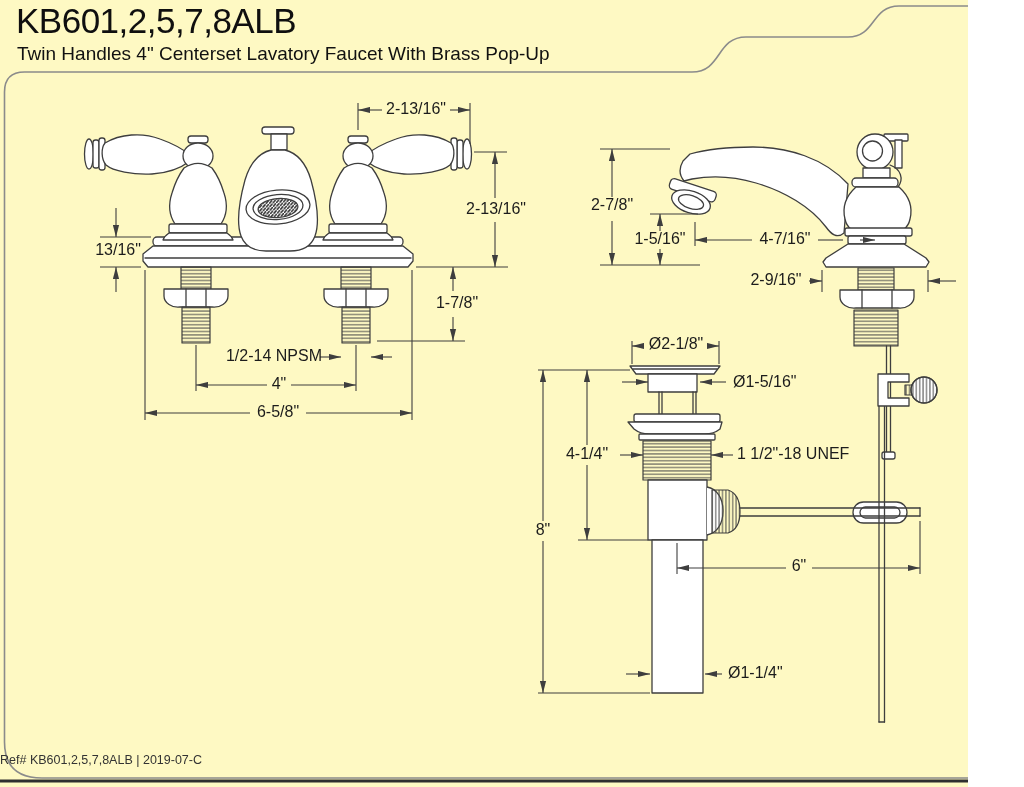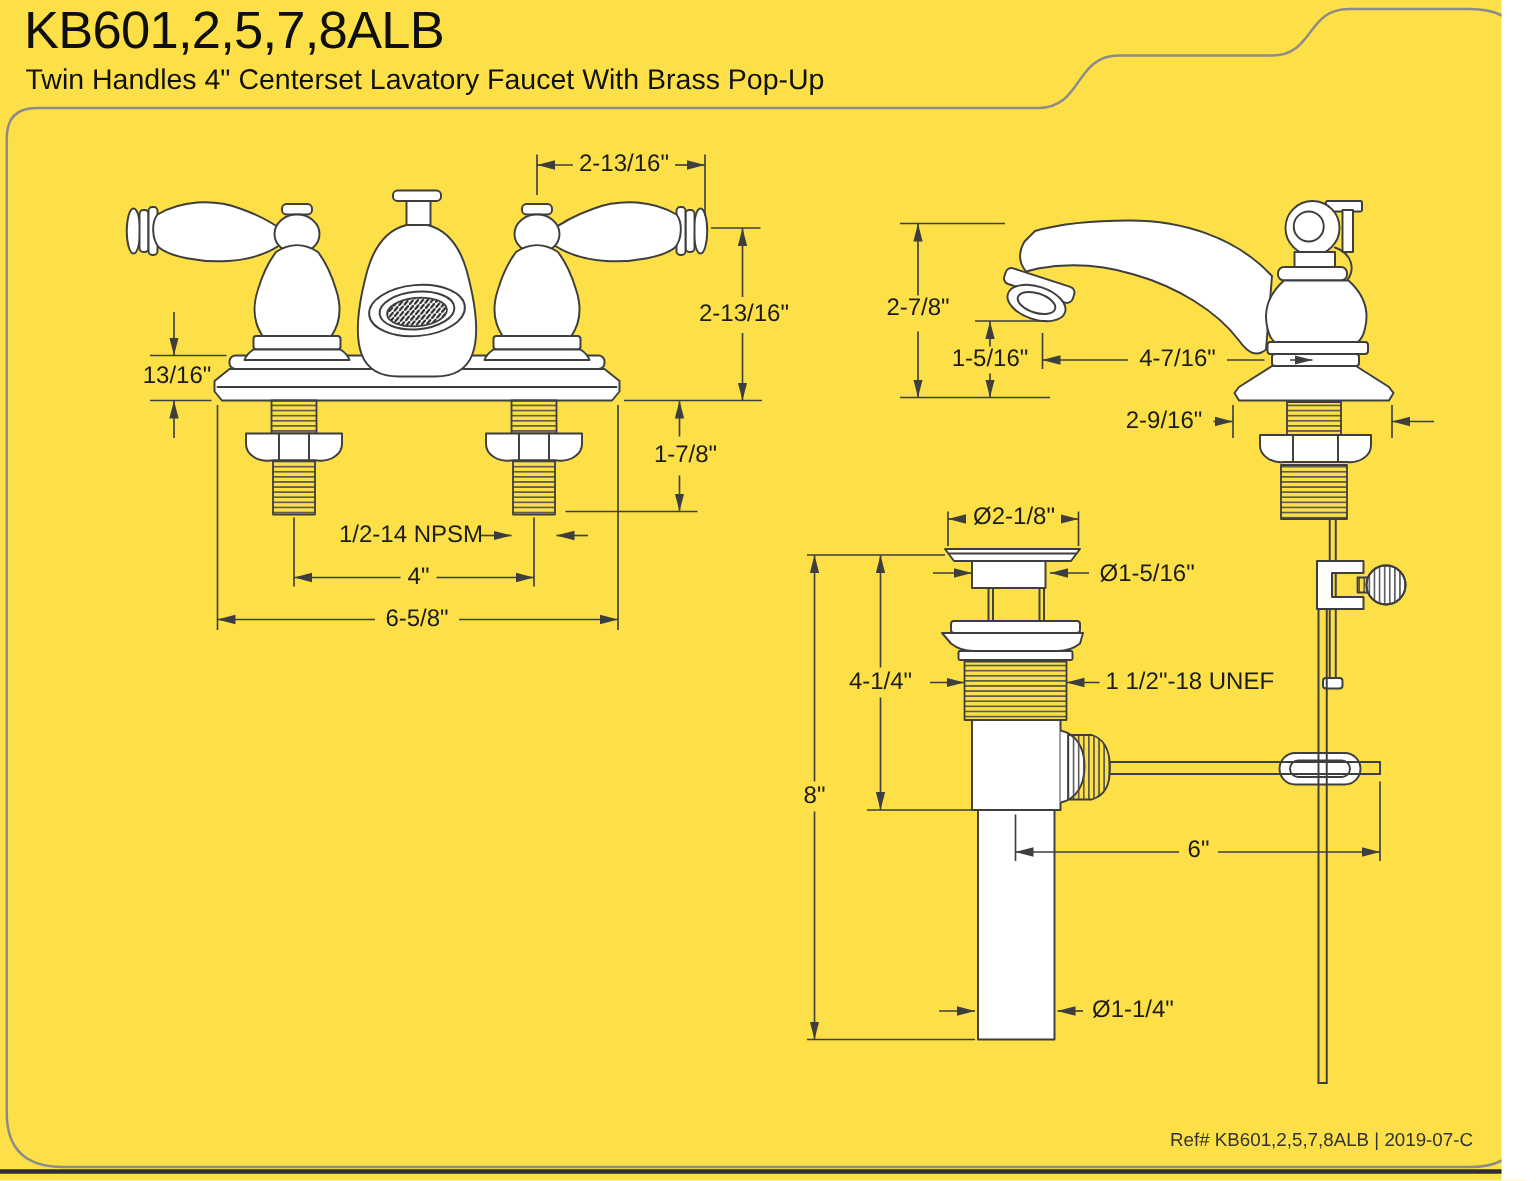--- a/index.html
+++ b/index.html
@@ -1,21 +1,21 @@
 <!DOCTYPE html>
 <html><head>
 <meta charset="utf-8">
 <style>
   html,body{margin:0;padding:0;background:#fff;}
-  .page{position:relative;width:968px;height:787px;background:#fde047;overflow:hidden;
-        font-family:"Liberation Sans",sans-serif;padding-left:33px;}
+  .page{position:relative;width:968px;height:787px;background:#fef9c3;overflow:hidden;
+        font-family:"Liberation Sans",sans-serif;}
   .title{position:absolute;left:16px;top:1px;font-size:35px;letter-spacing:-0.5px;
          color:#0f0f0f;white-space:nowrap;}
   .subtitle{position:absolute;left:17px;top:43px;font-size:19px;color:#111;white-space:nowrap;}
-  .refline{position:absolute;left:0;right:19px;top:753px;text-align:right;font-size:12.5px;color:#333;}
+  .refline{position:absolute;left:0;right:19px;top:753px;text-align:left;font-size:12.5px;color:#333;}
   svg{position:absolute;left:0;top:0;}
   .ln{fill:none;stroke:#3e3e3e;stroke-width:1.3;stroke-linejoin:round;stroke-linecap:round;}
   .fw{fill:#ffffff;stroke:#3e3e3e;stroke-width:1.3;stroke-linejoin:round;}
   .dim{fill:none;stroke:#3e3e3e;stroke-width:1.1;stroke-linecap:butt;}
   .dimtxt{font-family:"Liberation Sans",sans-serif;font-size:16px;fill:#1c1c1c;}
   .frame{fill:none;stroke:#8b8b8b;stroke-width:1.6;}
   .patfill{stroke:#3e3e3e;stroke-width:1.2;stroke-linejoin:round;}
 </style>
 </head>
 <body>

